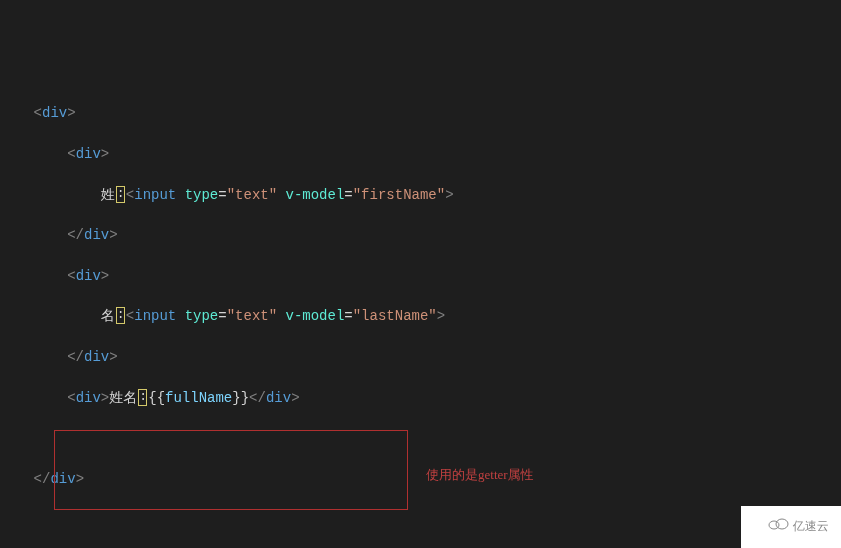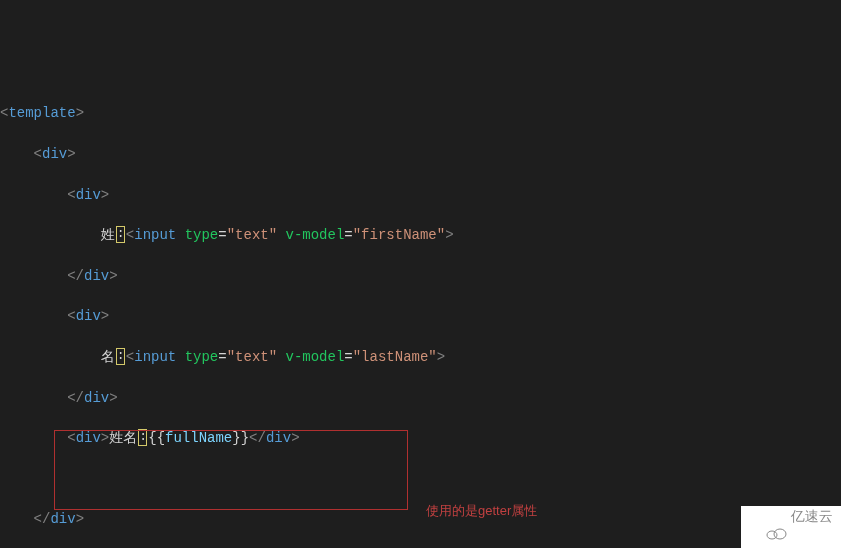--- a/index.html
+++ b/index.html
@@ -14,21 +14,21 @@
       overflow: hidden;
       position: relative;
       white-space: pre;
     }
     .code-area {
       padding: 2px 0 0 0;
     }
     .line { min-height: 20px; }
     .tag-bracket { color: #808080; }
     .tag-name { color: #569cd6; }
-    .attr-name { color: #22c55e; }
+    .attr-name { color: #5eead4; }
     .attr-value { color: #ce9178; }
     .punct { color: #d4d4d4; }
     .text-lit { color: #d4d4d4; }
     .mustache { color: #d4d4d4; }
     .ident { color: #7dd3fc; }
     .cursor-box {
       display: inline-block;
       width: 9px;
       height: 17px;
       border: 1px solid #d4c96a;
@@ -46,47 +46,46 @@
       width: 354px;
       height: 80px;
       border: 1px solid #b03030;
       pointer-events: none;
     }
     .annotation-text {
       position: absolute;
       left: 426px;
       top: 466px;
       color: #c04040;
-      font-family: Liberation Sans, sans-serif;
+      font-family: Liberation Serif, serif;
       font-size: 13px;
-      margin-top: 36px;
     }
     .watermark {
       position: absolute;
       right: 0;
       bottom: 0;
       width: 100px;
       height: 42px;
       background: #fff;
       color: #888;
       font-family: 'Microsoft YaHei', sans-serif;
-      font-size: 14px;
+      font-size: 12px;
       display: flex;
+      align-items: center;
       justify-content: center;
       gap: 4px;
     }
     .watermark svg { width: 22px; height: 14px; }
   </style>
 </head>
 <body>
 
 
 
 <div class="code-area">
-<div class="line"><span class="tag-bracket">&lt;</span><span class="tag-name">template</span><span class="tag-bracket">&gt;</span></div>
 <div class="line">    <span class="tag-bracket">&lt;</span><span class="tag-name">div</span><span class="tag-bracket">&gt;</span></div>
 <div class="line">        <span class="tag-bracket">&lt;</span><span class="tag-name">div</span><span class="tag-bracket">&gt;</span></div>
 <div class="line">            <span class="text-lit">姓</span><span class="cursor-box">:</span><span class="tag-bracket">&lt;</span><span class="tag-name">input</span> <span class="attr-name">type</span><span class="punct">=</span><span class="attr-value">"text"</span> <span class="attr-name">v-model</span><span class="punct">=</span><span class="attr-value">"firstName"</span><span class="tag-bracket">&gt;</span></div>
 <div class="line">        <span class="tag-bracket">&lt;/</span><span class="tag-name">div</span><span class="tag-bracket">&gt;</span></div>
 <div class="line">        <span class="tag-bracket">&lt;</span><span class="tag-name">div</span><span class="tag-bracket">&gt;</span></div>
 <div class="line">            <span class="text-lit">名</span><span class="cursor-box">:</span><span class="tag-bracket">&lt;</span><span class="tag-name">input</span> <span class="attr-name">type</span><span class="punct">=</span><span class="attr-value">"text"</span> <span class="attr-name">v-model</span><span class="punct">=</span><span class="attr-value">"lastName"</span><span class="tag-bracket">&gt;</span></div>
 <div class="line">        <span class="tag-bracket">&lt;/</span><span class="tag-name">div</span><span class="tag-bracket">&gt;</span></div>
 <div class="line">        <span class="tag-bracket">&lt;</span><span class="tag-name">div</span><span class="tag-bracket">&gt;</span><span class="text-lit">姓名</span><span class="cursor-box">:</span><span class="mustache">{{</span><span class="ident">fullName</span><span class="mustache">}}</span><span class="tag-bracket">&lt;/</span><span class="tag-name">div</span><span class="tag-bracket">&gt;</span></div>
 <div class="line"> </div>
 <div class="line">    <span class="tag-bracket">&lt;/</span><span class="tag-name">div</span><span class="tag-bracket">&gt;</span></div>

